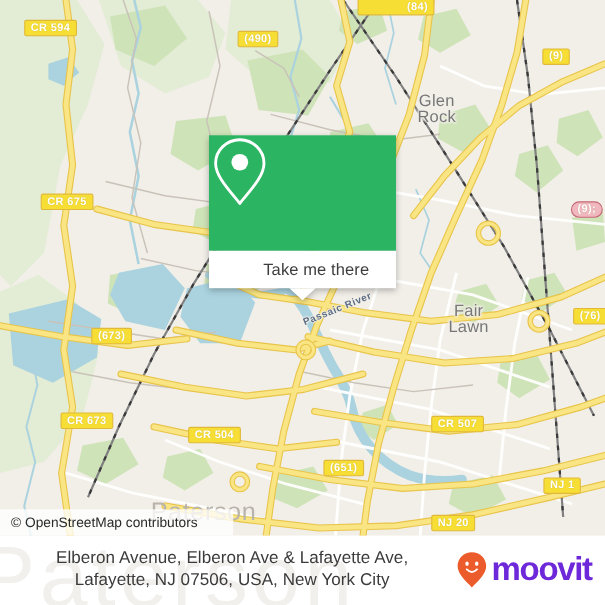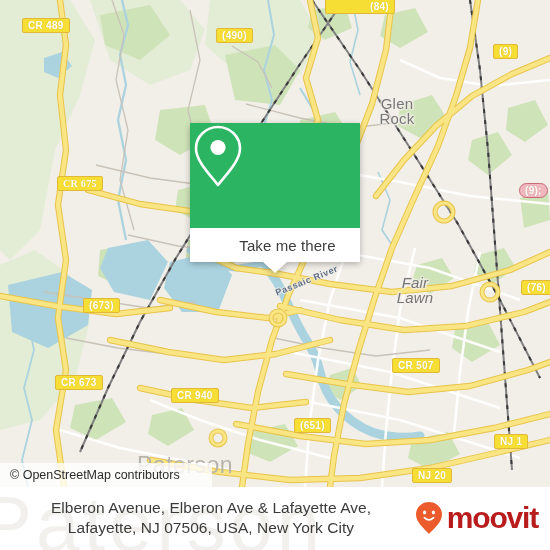--- a/index.html
+++ b/index.html
@@ -170,21 +170,21 @@
   .address .line { display:block; white-space:nowrap;text-align:center; }
 
   .brand {
     position:absolute;
     right:12px; top:14px;
     display:flex;
     align-items:center;
     gap:4px;
   }
   .brand-text {
-    color:#b91c1c;
+    color:#6d28d9;
     font-size:30px;
     font-weight:bold;
     letter-spacing:-1.2px;
     line-height:30px;
   }
 </style>
 </head>
 <body>
 
 <div id="app">
@@ -324,41 +324,41 @@
         <circle cx="218" cy="438" r="7"></circle>
       </g>
       <g fill="none" stroke="#f9e583" stroke-width="3">
         <circle cx="444" cy="212" r="9"></circle>
         <circle cx="490" cy="292" r="8"></circle>
         <circle cx="278" cy="318" r="7"></circle>
         <circle cx="218" cy="438" r="7"></circle>
       </g>
     </svg>
 
-    <div class="place-label" style="left:368px; top:96px; width:58px;text-align:center;">Glen<br>Rock</div>
-    <div class="place-label" style="left:386px; top:275px; width:58px;font-style:italic;">Fair<br>Lawn</div>
+    <div class="place-label" style="left:368px; top:84px; width:58px;text-align:center;">Glen<br>Rock</div>
+    <div class="place-label" style="left:397px; top:275px; width:58px;">Fair<br>Lawn</div>
 
     <div class="river-label" style="left:276px; top:288px; transform:rotate(-22deg); transform-origin:0 50%;">Passaic River</div>
 
     <div class="city-watermark" style="left:137px; top:452px;">Paterson</div>
 
-    <div class="shield" style="left:22px;  top:18px;">CR 489</div>
+    <div class="shield" style="left:22px;  top:18px;">CR 594</div>
     <div class="shield" style="left:216px; top:28px;">(490)</div>
     <div class="shield" style="left:325px; top:-1px;padding-left:44px;">(84)</div>
     <div class="shield" style="left:493px; top:44px;">(9)</div>
-    <div class="shield" style="left:57px;  top:176px;font-family:Liberation Serif, serif;">CR 675</div>
+    <div class="shield" style="left:37px;  top:176px;">CR 675</div>
     <div class="shield pink" style="left:519px; top:183px;">(9);</div>
     <div class="shield" style="left:41px;  top:298px;margin-left:42px;">(673)</div>
     <div class="shield" style="left:521px; top:280px;">(76)</div>
-    <div class="shield" style="left:392px; top:358px;">CR 507</div>
+    <div class="shield" style="left:392px; top:378px;">CR 507</div>
     <div class="shield" style="left:55px;  top:375px;">CR 673</div>
-    <div class="shield" style="left:171px; top:388px;">CR 940</div>
+    <div class="shield" style="left:171px; top:388px;">CR 504</div>
     <div class="shield" style="left:294px; top:418px;">(651)</div>
     <div class="shield" style="left:494px; top:434px;">NJ 1</div>
-    <div class="shield" style="left:392px; top:468px;margin-left:20px;">NJ 20</div>
+    <div class="shield" style="left:392px; top:468px;">NJ 20</div>
 
     <div class="callout">
       <div class="callout-top">
         <svg width="56" height="66" viewBox="0 0 56 66">
           <path d="M28 4 C16 4 6 13.6 6 25.4 C6 38 20 51.6 28 62 C36 51.6 50 38 50 25.4 C50 13.6 40 4 28 4 Z" fill="none" stroke="#ffffff" stroke-width="2.6" stroke-linejoin="round"></path>
           <circle cx="28" cy="24.5" r="7.6" fill="#ffffff"></circle>
         </svg>
       </div>
       <div class="callout-bottom">
         <span>Take me there</span>

